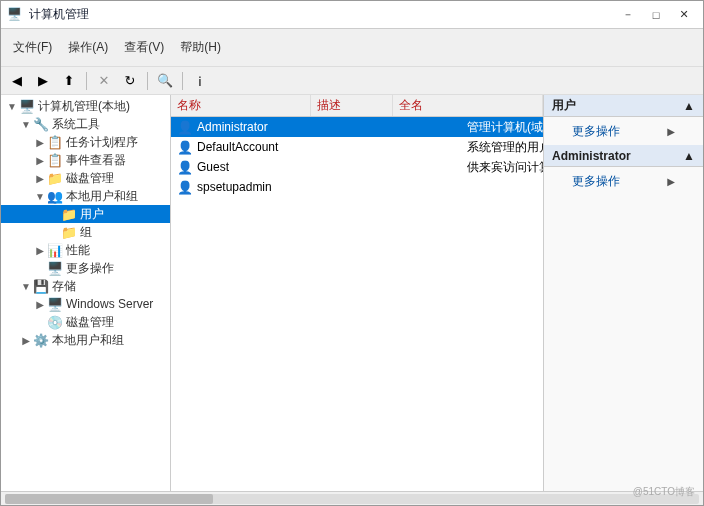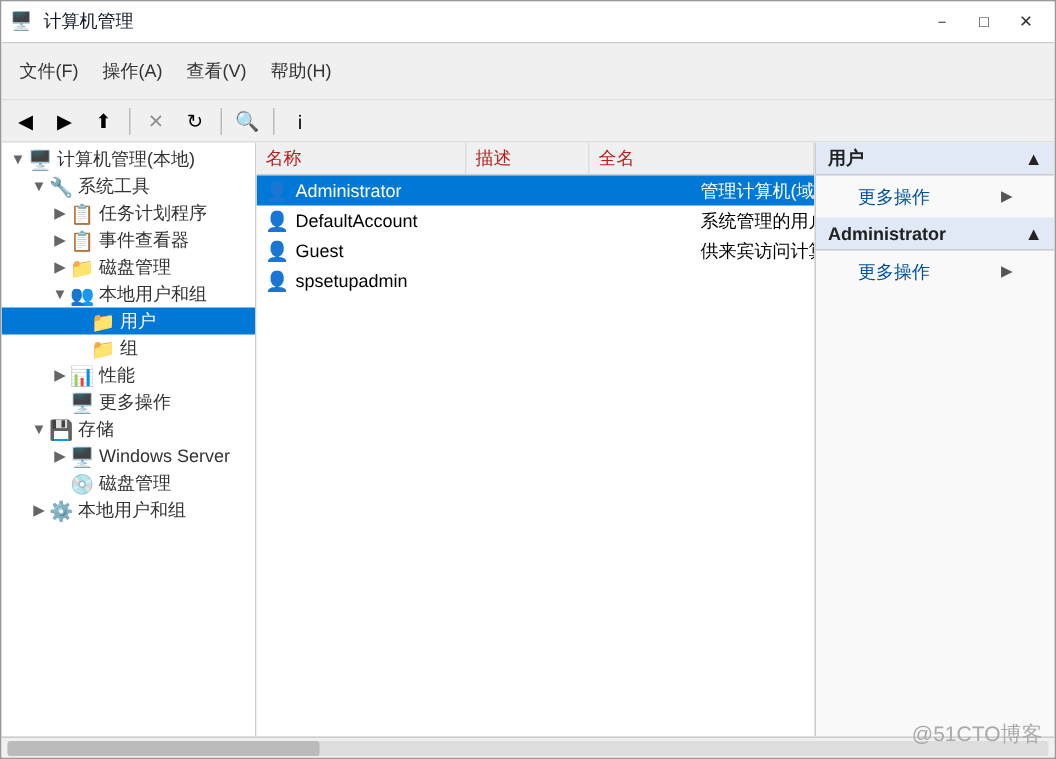--- a/index.html
+++ b/index.html
@@ -295,21 +295,21 @@
       height: 100%;
       background: #bbb;
       border-radius: 2px;
     }
 
     
     .watermark {
       position: absolute;
       bottom: 6px;
       right: 8px;
-      font-size: 14px;
+      font-size: 10px;
       color: #aaa;
       pointer-events: none;
     }
 
     
     .icon-computer { color: #4a9ed4; }
     .icon-folder { color: #ffd966; }
     .icon-users { color: #6699cc; }
     .icon-storage { color: #cc8844; }
     .icon-disk { color: #3399cc; }

